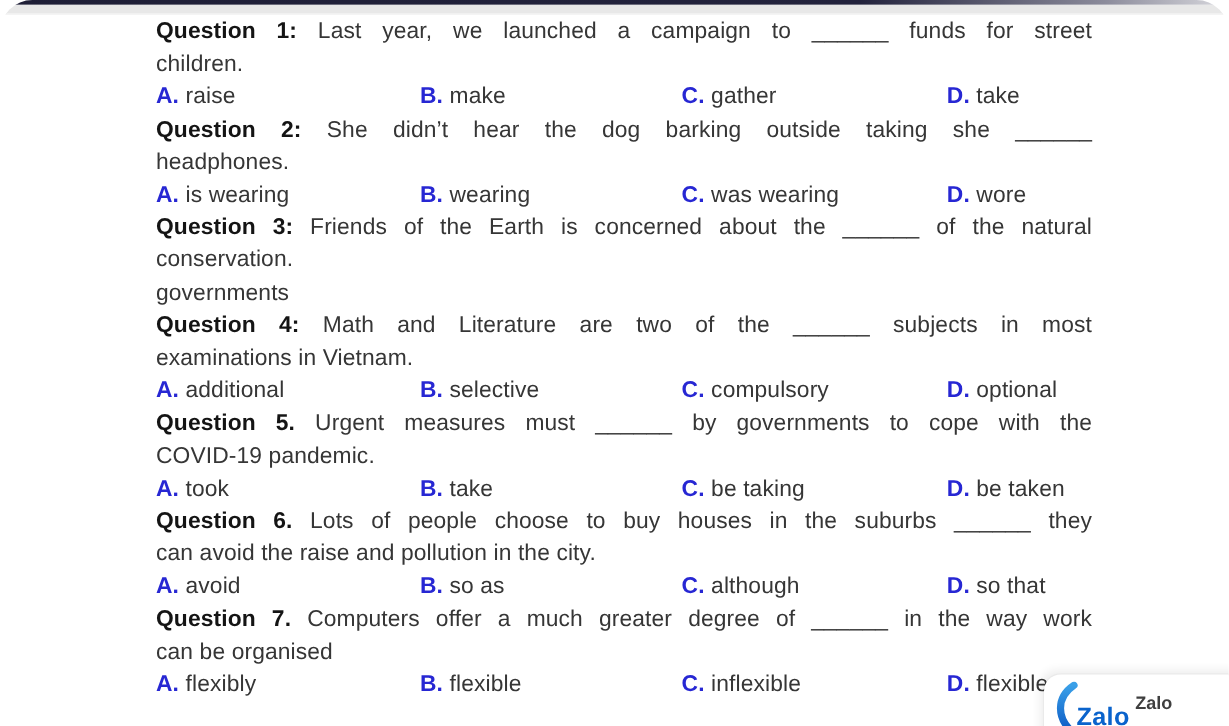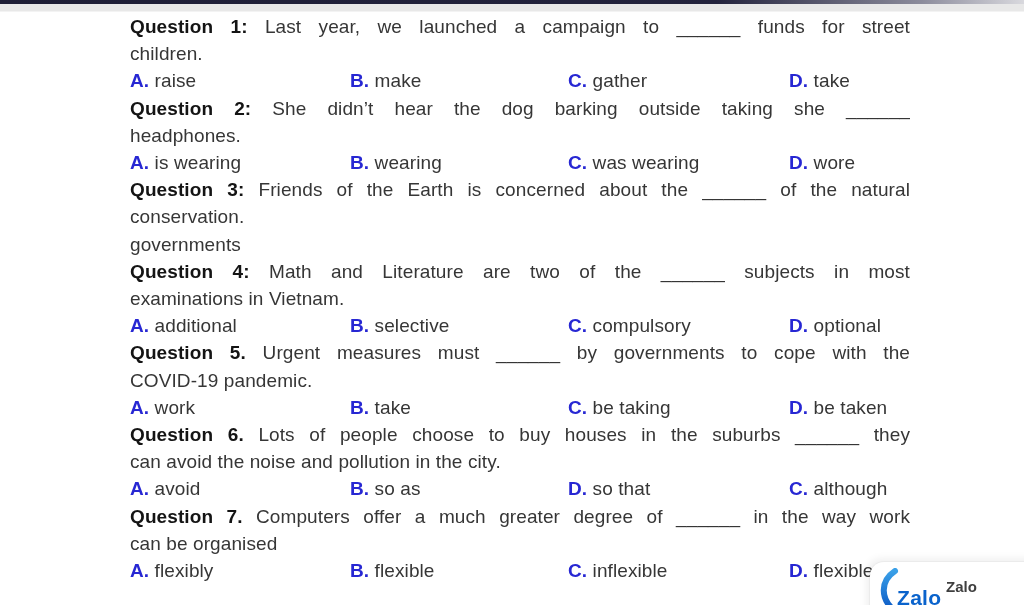--- a/index.html
+++ b/index.html
@@ -1,19 +1,19 @@
 <!DOCTYPE html>
 <html><head>
 <meta charset="utf-8">
 <style>
   * { box-sizing: border-box; }
   html,body { margin:0; padding:0; background:#ffffff; }
   .viewport {
     position:relative; width:1024px; height:605px; overflow:hidden;
-    background:#ffffff; font-family:"Liberation Sans", sans-serif;
+    background:#ffffff; font-family:"Liberation Sans", sans-serif;border-radius:27px;
   }
   .topbar-dark {
     height:4px;
     background:linear-gradient(to right,#1e1e36 0%,#23233d 70%,#8c8c9c 90%,#d9d9de 100%);
   }
   .topbar-gray { height:8px; background:#e8e8e8; border-bottom:1px solid #f3f3f3; }
   .content {
     padding:1px 114px 0 130px;
     font-size:19px; line-height:27.2px; color:#363636;
     letter-spacing:0.1px;
@@ -82,35 +82,35 @@
         <div><span class="olet">B.</span> <span>selective</span></div>
         <div><span class="olet">C.</span> <span>compulsory</span></div>
         <div><span class="olet">D.</span> <span>optional</span></div>
       </div>
     </section>
 
     <section>
       <div class="jline"><span class="qlabel">Question 5.</span> <span>Urgent measures must ______ by governments to cope with the</span></div>
       <div>COVID-19 pandemic.</div>
       <div class="opts">
-        <div><span class="olet">A.</span> <span>work</span></div>
+        <div><span class="olet">A.</span> <span>took</span></div>
         <div><span class="olet">B.</span> <span>take</span></div>
         <div><span class="olet">C.</span> <span>be taking</span></div>
         <div><span class="olet">D.</span> <span>be taken</span></div>
       </div>
     </section>
 
     <section>
       <div class="jline"><span class="qlabel">Question 6.</span> <span>Lots of people choose to buy houses in the suburbs ______ they</span></div>
-      <div>can avoid the noise and pollution in the city.</div>
+      <div>can avoid the raise and pollution in the city.</div>
       <div class="opts">
         <div><span class="olet">A.</span> <span>avoid</span></div>
         <div><span class="olet">B.</span> <span>so as</span></div>
+        <div><span class="olet">C.</span> <span>although</span></div>
         <div><span class="olet">D.</span> <span>so that</span></div>
-        <div><span class="olet">C.</span> <span>although</span></div>
       </div>
     </section>
 
     <section>
       <div class="jline"><span class="qlabel">Question 7.</span> <span>Computers offer a much greater degree of ______ in the way work</span></div>
       <div>can be organised</div>
       <div class="opts">
         <div><span class="olet">A.</span> <span>flexibly</span></div>
         <div><span class="olet">B.</span> <span>flexible</span></div>
         <div><span class="olet">C.</span> <span>inflexible</span></div>

